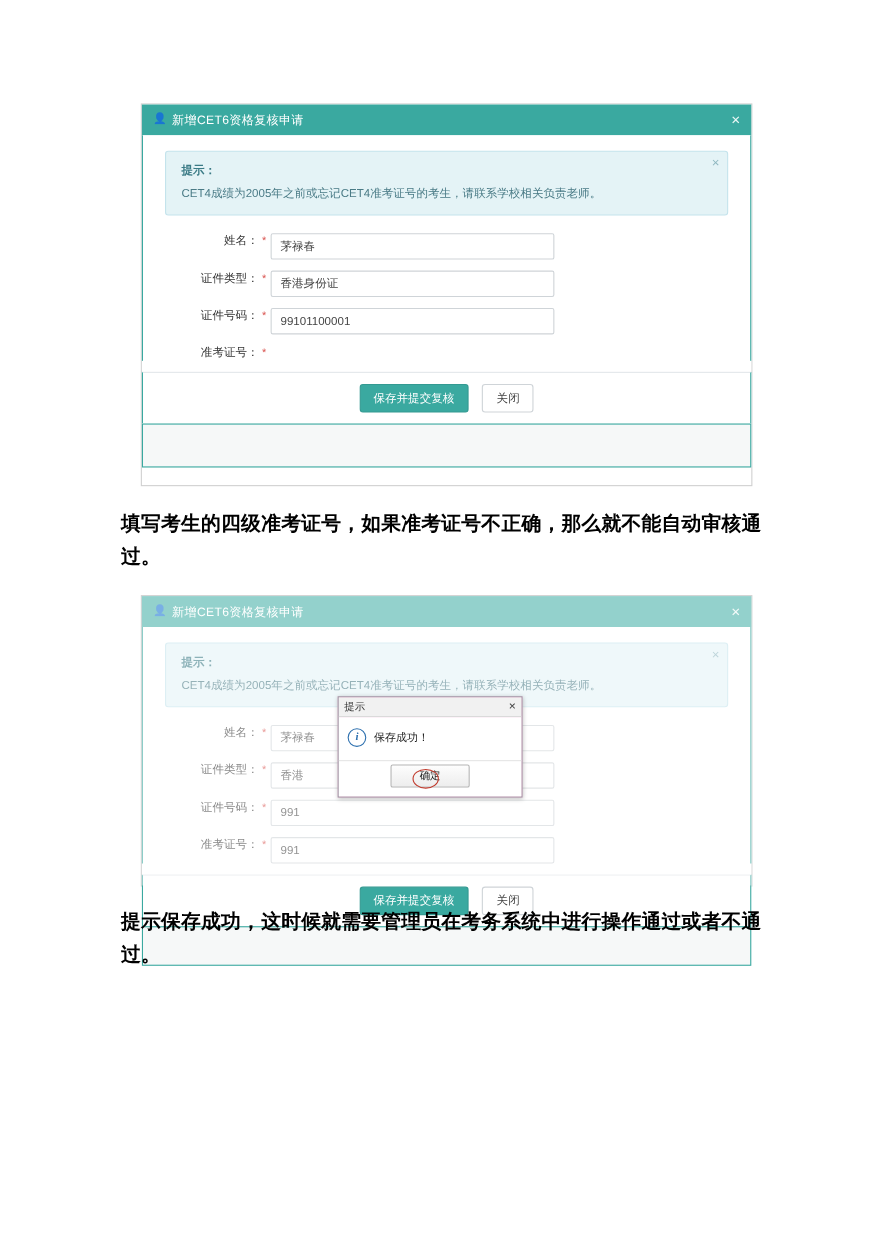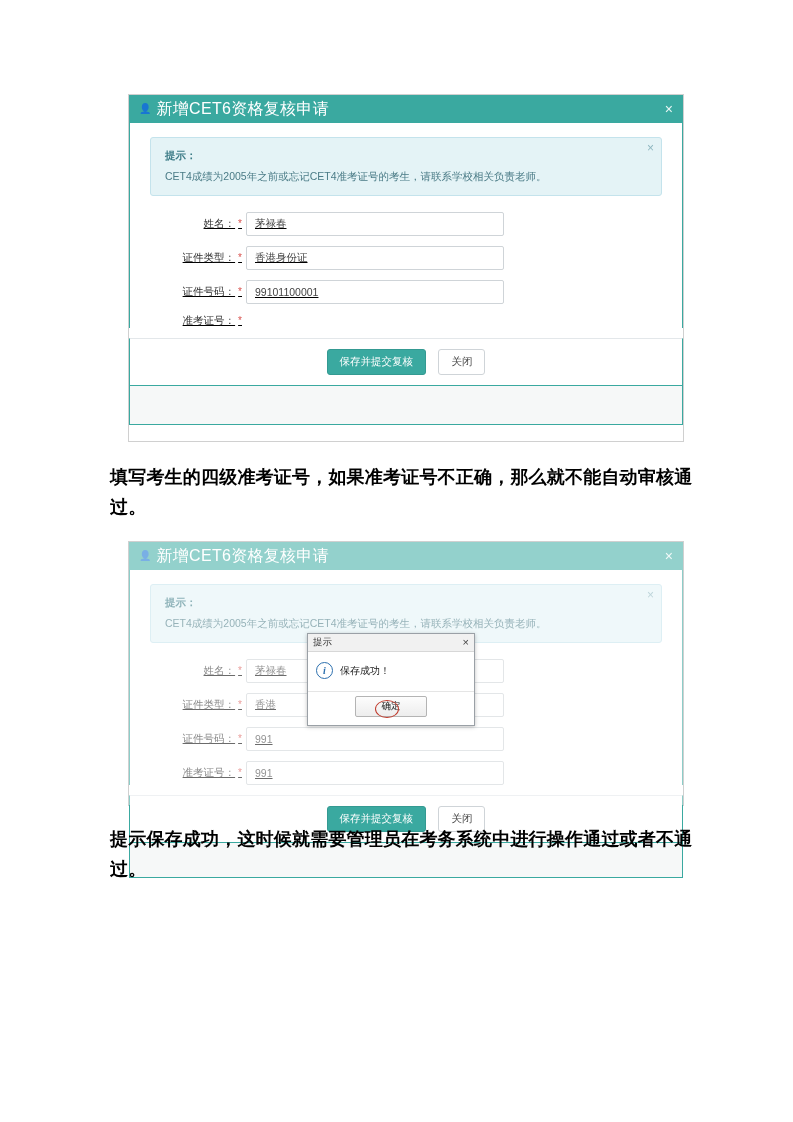--- a/index.html
+++ b/index.html
@@ -49,21 +49,21 @@
     padding: 0 10px;
     font-size: 12px;
     box-sizing: border-box;
   }
   .fig2 .dlg-header { background: #45b0a7; }
   .dlg-header .user-icon {
     font-size: 10px;
     margin-right: 5px;
     line-height: 1;
   }
-  .dlg-title { flex: 1; font-size: 16px; letter-spacing: .3px; }
+  .dlg-title { flex: 1; font-size: 11px; letter-spacing: .3px; }
   .dlg-close {
     font-size: 14px;
     line-height: 1;
     color: #eaf7f5;
     cursor: pointer;
   }
 
   .dlg-body {
     border-left: 1px solid #3aa9a0;
     border-right: 1px solid #3aa9a0;
@@ -88,23 +88,21 @@
     right: 7px; top: 4px;
     font-size: 12px;
     color: #8fb7c0;
     cursor: pointer;
     line-height: 1;
   }
 
   .form { margin-top: 16px; }
   .form-row {
     display: flex;
-    align-items: center;
     margin-bottom: 10px;
-    text-decoration: underline;
   }
   .form-label {
     width: 96px;
     text-align: right;
     font-size: 10.5px;
     color: #333;
     padding-right: 4px;
     box-sizing: border-box;
   }
   .req { color: #d9534f; font-size: 10px; margin-left: 3px; }

